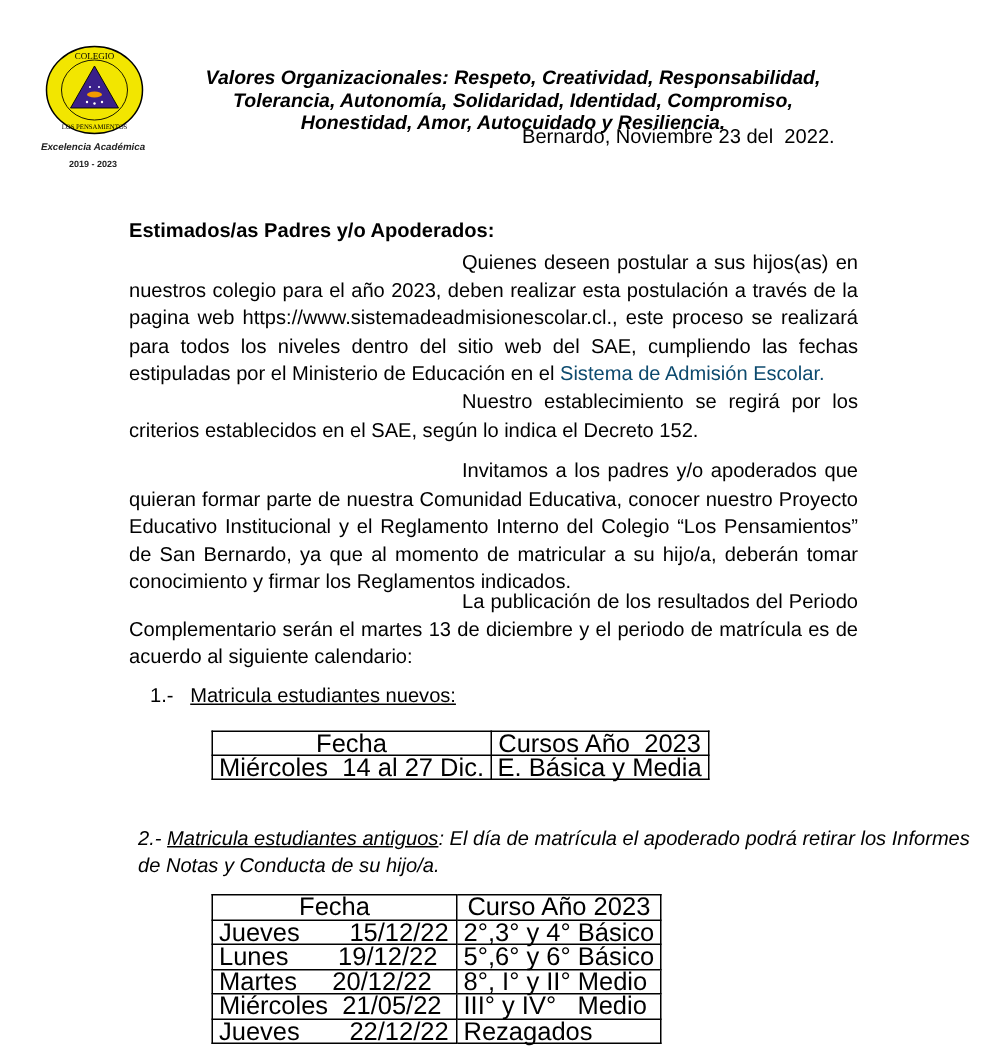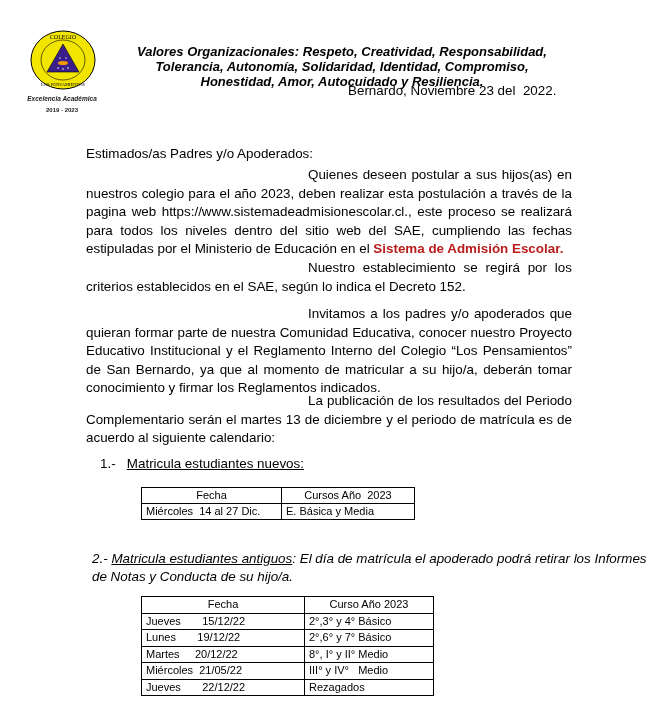--- a/index.html
+++ b/index.html
@@ -10,25 +10,25 @@
   .logo { position: absolute; left: 30px; top: 30px; width: 66px; height: 60px; }
   .logo-caption { position: absolute; left: 10px; top: 95px; width: 104px; text-align: center;
     font-size: 6.5px; font-style: italic; font-weight: bold; color: #222; }
   .logo-years { position: absolute; left: 10px; top: 107px; width: 104px; text-align: center;
     font-size: 6px; font-weight: bold; color: #222; }
   .values { position: absolute; left: 122px; top: 44px; width: 440px; text-align: center;
     font-size: 13px; font-weight: bold; font-style: italic; line-height: 15px; }
   .date { position: absolute; left: 348px; top: 83px; font-size: 13.4px; white-space: pre; }
   .p { position: absolute; left: 86px; width: 486px; line-height: 18.6px; text-align: justify; }
   .p .indent { display: inline-block; width: 222px; }
-  .link-blue { color: #b91c1c; font-weight: bold; }
-  .greeting { position: absolute; left: 86px; top: 146px; }
+  .link-blue { color: #0c4a6e; font-weight: normal; }
+  .greeting { position: absolute; left: 86px; top: 146px; font-weight: bold; }
   .h1 { position: absolute; left: 100px; top: 456px; white-space: pre; }
   .u { text-decoration: underline; }
-  table { position: absolute; border-collapse: collapse; font-size: 11px; }
+  table { position: absolute; border-collapse: collapse; font-size: 17px; }
   td, th { border: 1.3px solid #000; padding: 0 4px; height: 15px; line-height: 15px; font-weight: normal; white-space: pre; }
   .t1 { left: 141px; top: 487px; }
   .t1 td:first-child, .t1 th:first-child { width: 131px; }
   .t1 td:last-child, .t1 th:last-child { width: 124px; }
   .t2 { left: 141px; top: 596px; }
   .t2 td, .t2 th { height: 15.5px; line-height: 15.5px; }
   .t2 td:first-child, .t2 th:first-child { width: 154px; }
   .t2 td:last-child, .t2 th:last-child { width: 120px; }
   th { text-align: center; }
   .h2 { position: absolute; left: 92px; top: 550px; line-height: 18px; font-style: italic; }
@@ -98,21 +98,21 @@
       <tr>
     <th>Fecha</th>
     <th>Curso Año 2023</th>
   </tr>
   <tr>
     <td>Jueves       15/12/22</td>
     <td>2°,3° y 4° Básico</td>
   </tr>
   <tr>
     <td>Lunes       19/12/22</td>
-    <td>2°,6° y 7° Básico</td>
+    <td>5°,6° y 6° Básico</td>
   </tr>
   <tr>
     <td>Martes     20/12/22</td>
     <td>8°, I° y II° Medio</td>
   </tr>
   <tr>
     <td>Miércoles  21/05/22</td>
     <td>III° y IV°   Medio</td>
   </tr>
   <tr>

